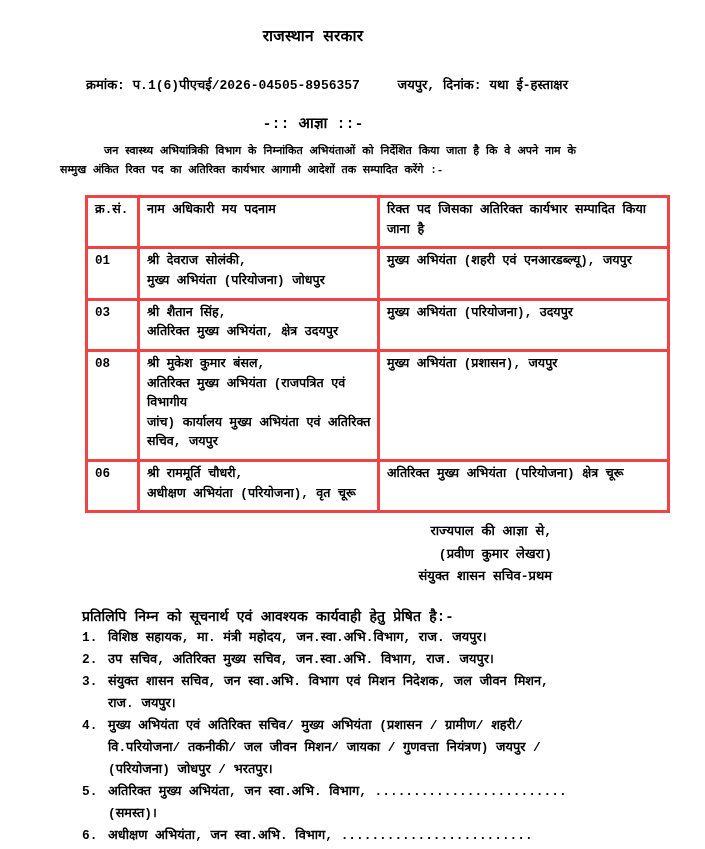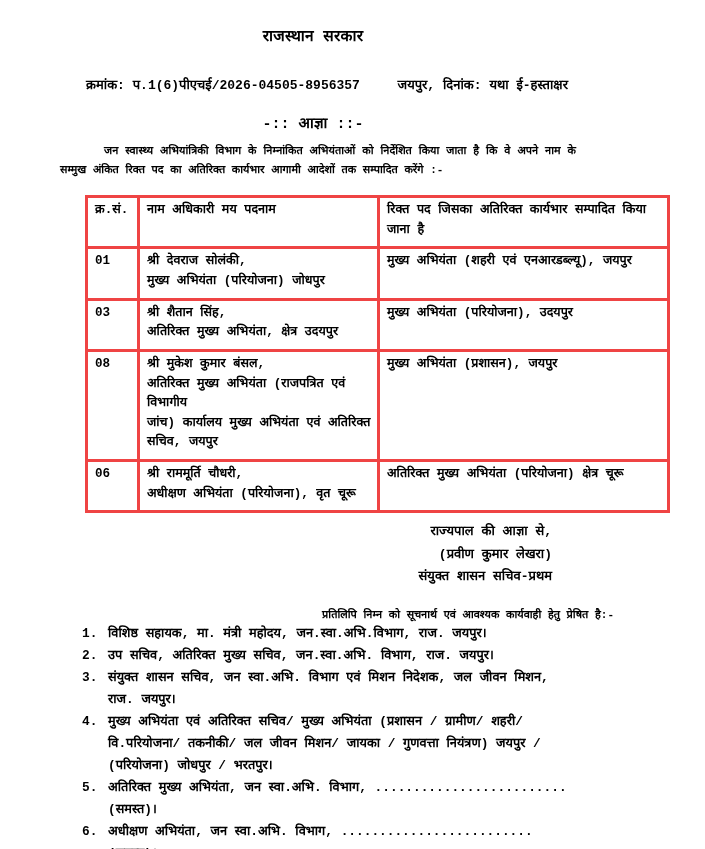--- a/index.html
+++ b/index.html
@@ -110,23 +110,22 @@
     line-height: 1.72;
   }
   .sign-block div { display: block; }
   .sign-1 { padding-left: 300px; }
   .sign-2 { padding-left: 300px; }
   .sign-3 { padding-left: 300px; }
 
   
   .dist-heading {
     margin: 18px 0 2px 70px;
-    font-size: 11px;
-    font-weight: 700;
-    text-align: right;
+    font-size: 14px;
+    font-weight: 700;
   }
   .dist-list {
     margin: 0 34px 0 70px;
     padding: 0;
     list-style: none;
     font-size: 12.8px;
     font-weight: 700;
     line-height: 1.72;
   }
   .dist-list li {

